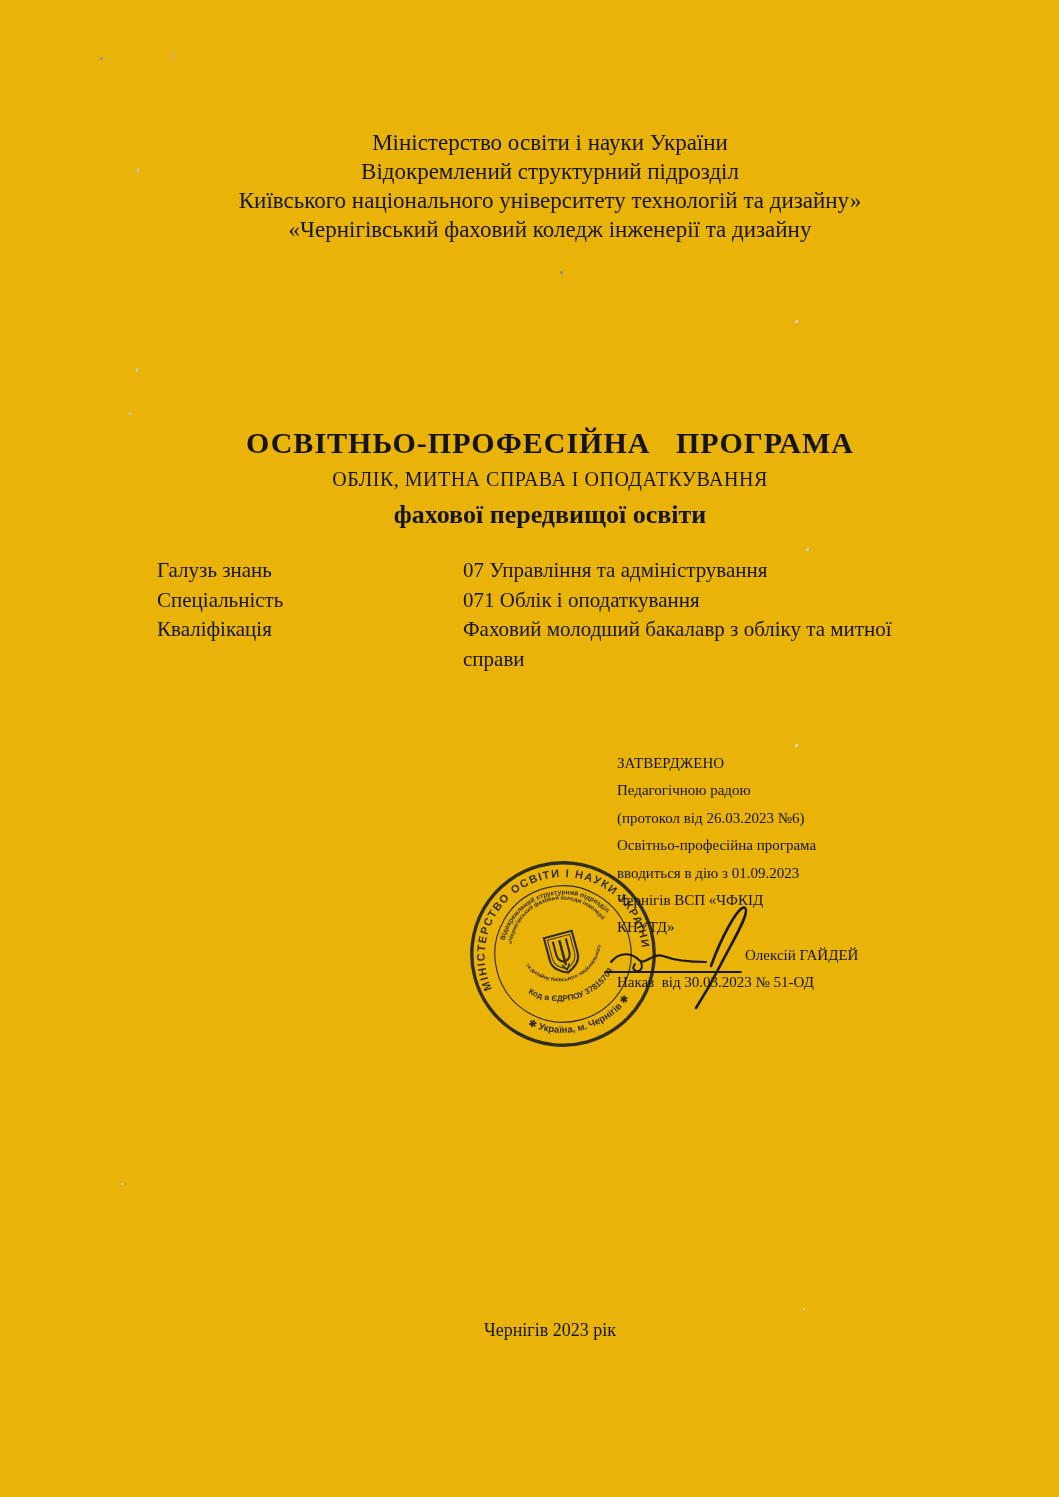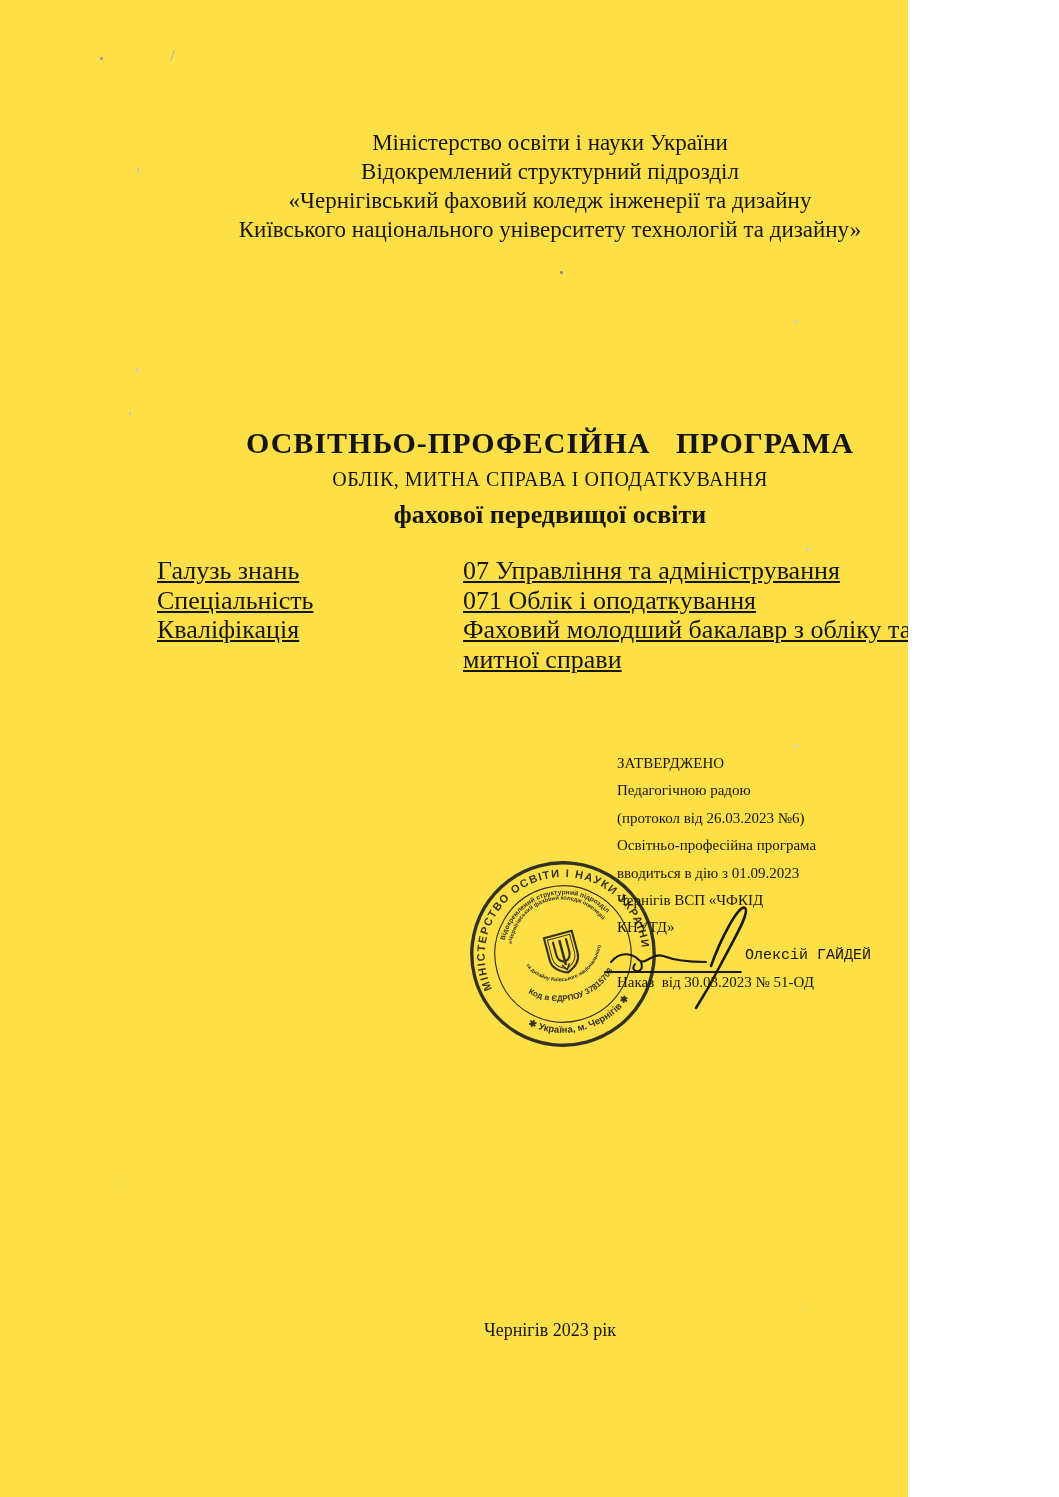--- a/index.html
+++ b/index.html
@@ -1,40 +1,40 @@
 <!DOCTYPE html>
 <html><head>
 <meta charset="utf-8">
 <style>
   html,body{margin:0;padding:0;background:#ffffff;}
   .page{
     position:relative;
-    width:908px;height:1497px;
-    background:#fde047;
+    width:1059px;height:1497px;
+    background:#eab308;
     font-family:"Liberation Serif","DejaVu Serif",serif;
     color:#151515;
     overflow:hidden;
   }
   .center-band{position:absolute;left:40px;width:1020px;text-align:center;}
   
   .doc-header{top:128px;font-size:23px;line-height:29px;}
   
   .doc-title{top:425px;}
   .title-1{font-size:30px;font-weight:bold;letter-spacing:1px;white-space:pre-wrap;line-height:36px;}
   .title-2{font-size:20px;letter-spacing:.5px;line-height:36px;}
   .title-3{font-size:26px;font-weight:bold;line-height:35px;}
   
-  .fields{position:absolute;left:157px;top:556px;width:800px;font-size:26px;text-decoration:underline;}
+  .fields{position:absolute;left:157px;top:556px;width:800px;font-size:21px;}
   .field-row{display:flex;line-height:29.5px;}
   .field-label{width:306px;flex:0 0 306px;}
   .field-value{width:480px;}
   
   .approval{position:absolute;left:617px;top:750px;width:400px;font-size:15px;line-height:27.4px;z-index:2;}
   .approval div{white-space:pre-wrap;}
-  .sig-row{display:flex;align-items:flex-end;font-family:Liberation Mono, monospace;}
+  .sig-row{display:flex;align-items:flex-end;}
   .sig-space{display:inline-block;width:128px;}
   
   .seal{position:absolute;left:467px;top:858px;width:192px;height:192px;z-index:1;transform:rotate(-15deg);opacity:.92;}
   
   .signature{position:absolute;left:593px;top:898px;width:215px;height:118px;z-index:3;}
   
   .doc-footer{top:1320px;font-size:18px;}
   
   .speck{position:absolute;border-radius:1px;z-index:0;}
 </style>
@@ -51,22 +51,22 @@
   <div class="speck" style="left:136px;top:368px;width:2px;height:4px;background:#c9c9c9;"></div>
   <div class="speck" style="left:129px;top:412px;width:2px;height:3px;background:#c4c4c4;"></div>
   <div class="speck" style="left:806px;top:548px;width:3px;height:3px;background:#cecece;"></div>
   <div class="speck" style="left:795px;top:744px;width:3px;height:3px;background:#d6d6d6;"></div>
   <div class="speck" style="left:121px;top:1183px;width:2px;height:2px;background:#cfcfcf;"></div>
   <div class="speck" style="left:803px;top:1308px;width:2px;height:2px;background:#d2d2d2;"></div>
 
   <div class="center-band doc-header">
     <div>Міністерство освіти і науки України</div>
     <div>Відокремлений структурний підрозділ</div>
+    <div>Київського національного університету технологій та дизайну»</div>
     <div>«Чернігівський фаховий коледж інженерії та дизайну</div>
-    <div>Київського національного університету технологій та дизайну»</div>
   </div>
 
   <div class="center-band doc-title">
     <div class="title-1">ОСВІТНЬО-ПРОФЕСІЙНА   ПРОГРАМА</div>
     <div class="title-2">ОБЛІК, МИТНА СПРАВА І ОПОДАТКУВАННЯ</div>
     <div class="title-3">фахової передвищої освіти</div>
   </div>
 
   <div class="fields">
     <div class="field-row">

